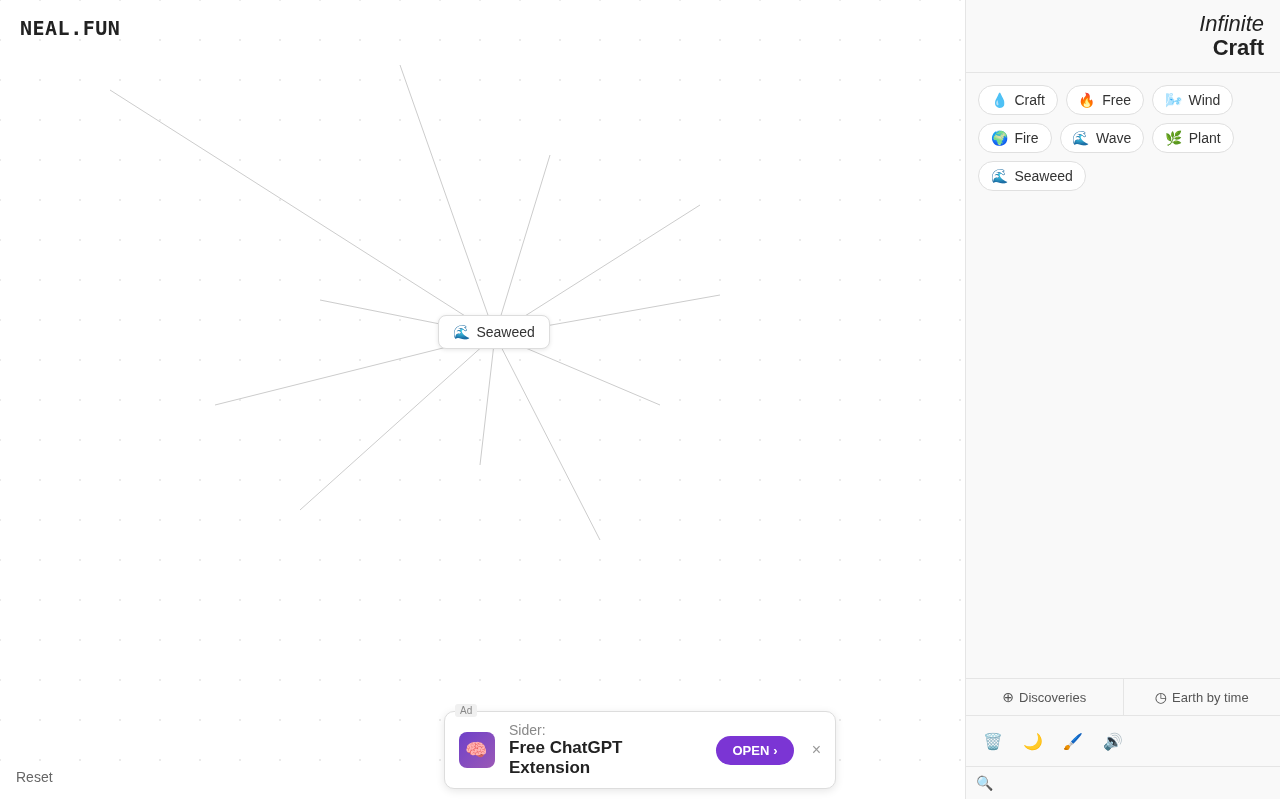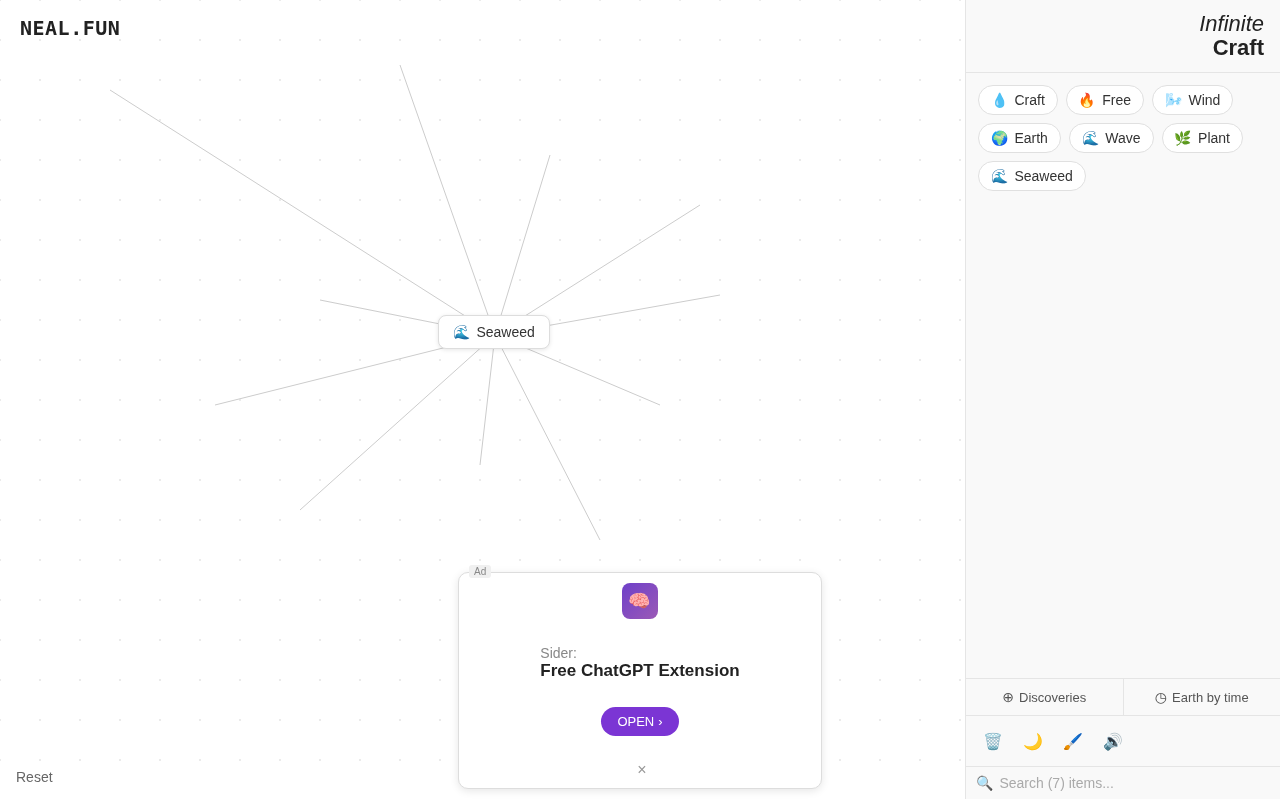--- a/index.html
+++ b/index.html
@@ -182,52 +182,51 @@
       background: none;
       border: none;
     }
 
     
     #ad-banner {
       position: absolute;
       bottom: 10px;
       left: 50%;
       transform: translateX(-50%);
-      width: 364px;
+      width: 392px;
       background: #fff;
       border: 1px solid #ddd;
       border-radius: 10px;
       padding: 10px 14px;
       display: flex;
       align-items: center;
-      gap: 26px;
+      gap: 14px;
       box-shadow: 0 2px 8px rgba(0,0,0,0.1);
       font-size: 13px;
-      flex-direction: column;
     }
     #ad-banner .ad-icon {
       width: 36px; height: 36px;
       background: linear-gradient(135deg, #6e40c9, #9b59b6);
       border-radius: 8px;
       display: flex; align-items: center; justify-content: center;
       color: #fff;
       font-size: 18px;
       flex-shrink: 0;
     }
     #ad-banner .ad-content { flex: 1; }
     #ad-banner .ad-brand { font-size: 14px; color: #888; }
     #ad-banner .ad-title { font-size: 17px; font-weight: 600; color: #222; }
     #ad-banner .open-btn {
       background: #7b35d4;
       color: #fff;
       border: none;
       border-radius: 20px;
       padding: 7px 16px;
       font-size: 13px;
-      font-weight: 400;
+      font-weight: 700;
       cursor: pointer;
       display: flex; align-items: flex-end; gap: 4px;
     }
     #ad-banner .x-btn {
       font-size: 16px;
       color: #999;
       cursor: pointer;
       line-height: 1;
       margin-left: 4px;
     }
@@ -282,21 +281,21 @@
       <span>Free</span>
     </div>
 
     <div class="element-pill">
       <span>🌬️</span>
       <span>Wind</span>
     </div>
 
     <div class="element-pill">
       <span>🌍</span>
-      <span>Earth</span>
+      <span>Fire</span>
     </div>
 
     <div class="element-pill">
       <span>🌊</span>
       <span>Wave</span>
     </div>
 
     <div class="element-pill">
       <span>🌿</span>
       <span>Plant</span>
@@ -324,21 +323,20 @@
 
     <div id="icon-bar">
       <div class="icon-btn" title="Clear canvas">🗑️</div>
       <div class="icon-btn" title="Dark mode">🌙</div>
       <div class="icon-btn" title="Brush">🖌️</div>
       <div class="icon-btn" title="Sound">🔊</div>
     </div>
 
     <div id="search-bar">
       <span style="color:#aaa; font-size:14px;">🔍</span>
-      <input type="text" placeholder="Search (7) items..." style="">
     </div>
 
   </div>
 </div>
 
 <button id="reset-btn">Reset</button>
 
 <div id="ad-banner">
   <span style="position:absolute;top:-8px;left:10px;background:#f0f0f0;border-radius:3px;font-size:10px;color:#888;padding:1px 5px;">Ad</span>
   <div class="ad-icon">🧠</div>

